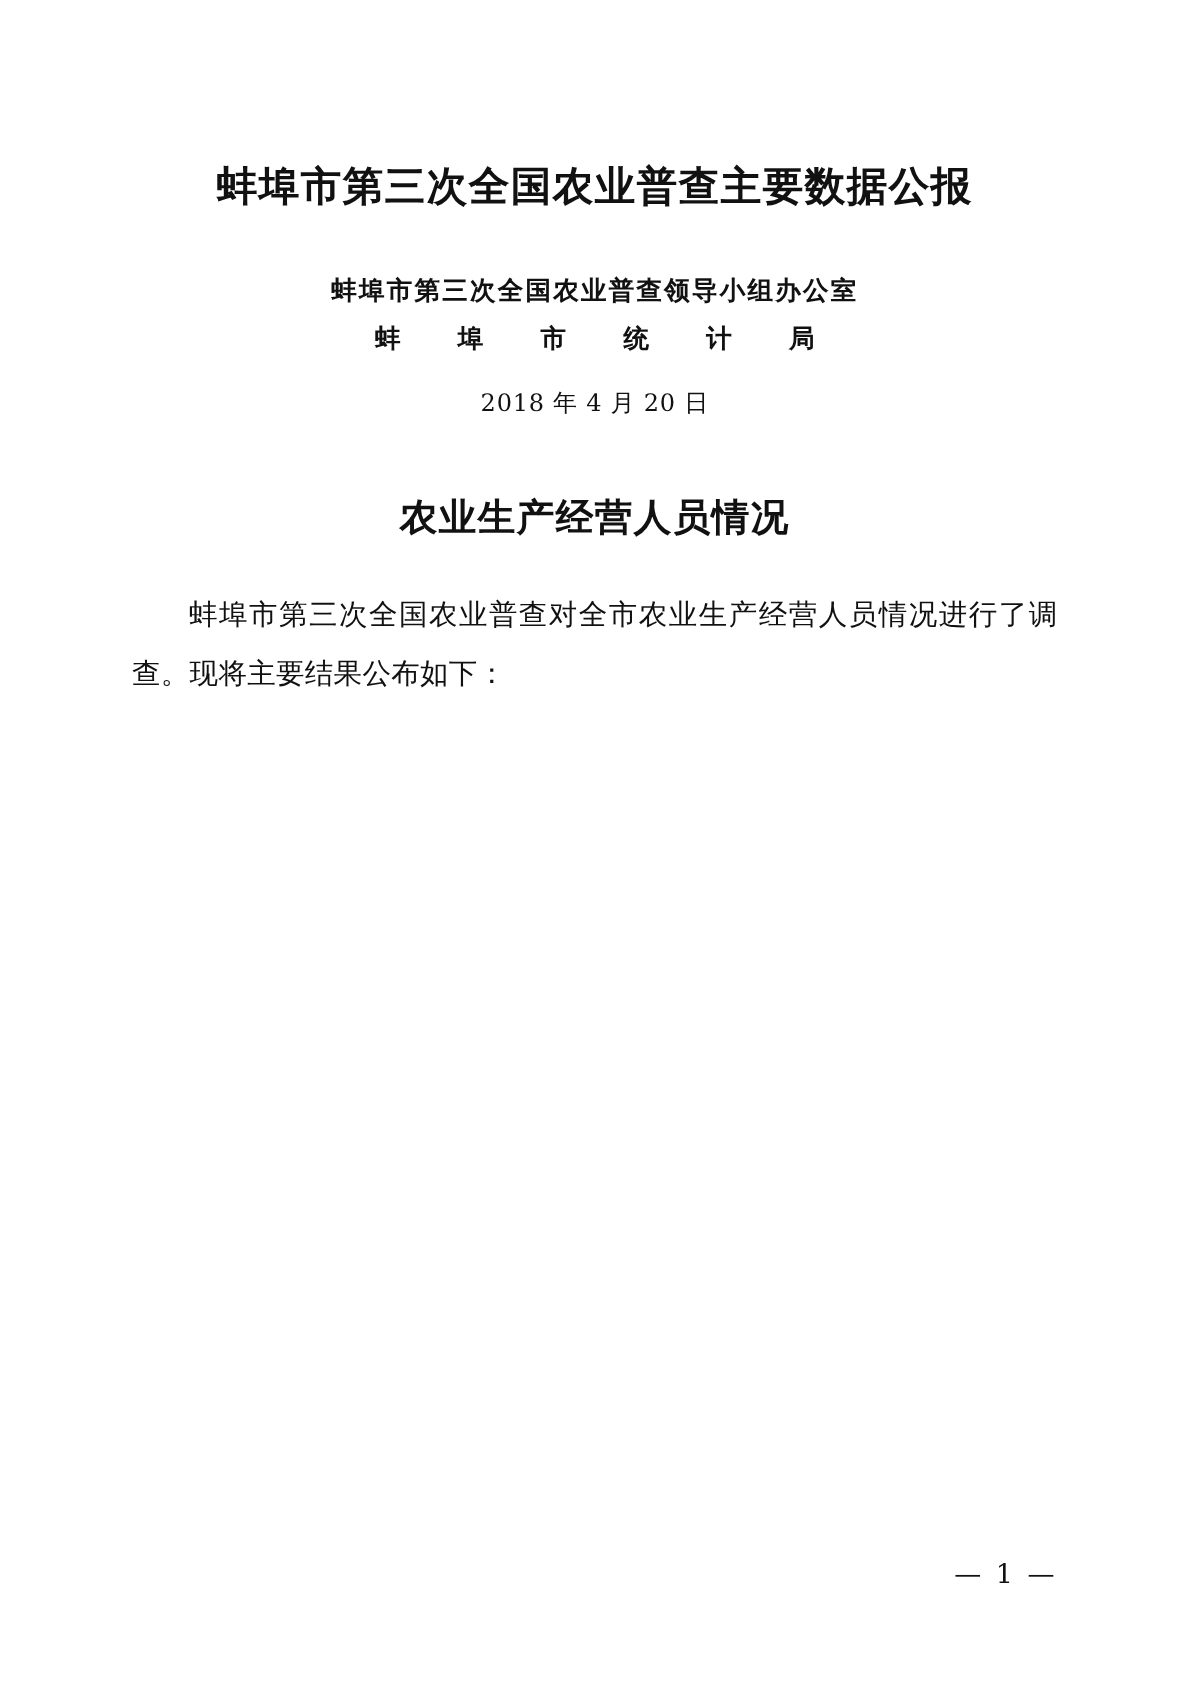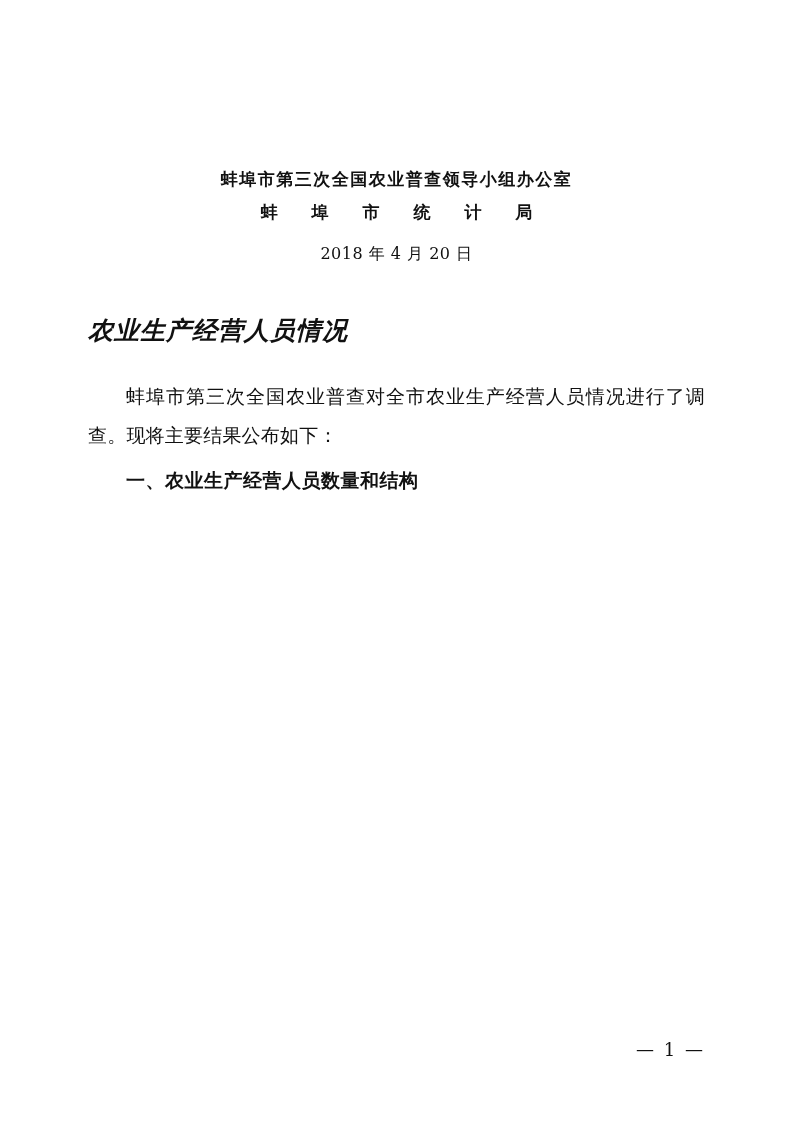--- a/index.html
+++ b/index.html
@@ -35,49 +35,50 @@
   .doc-subtitle {
     text-align: center;
     font-size: 27px;
     font-weight: bold;
     letter-spacing: 1px;
     line-height: 1.5;
     margin: 34px 0 0 0;
   }
 
   .issuer-block {
-    margin-top: 58px;
+    margin-top: 32px;
     text-align: center;
   }
   .issuer-line {
     font-family: "DejaVu Sans", "Liberation Sans", sans-serif;
     font-size: 17px;
     font-weight: bold;
     letter-spacing: 1.5px;
     line-height: 1.95;
     color: #111111;
   }
   .issuer-line.spread {
     letter-spacing: 14px;
     padding-left: 14px;
+    font-family: Liberation Mono, monospace;
   }
   .issue-date {
     margin-top: 10px;
     font-size: 16px;
     letter-spacing: 0.5px;
     line-height: 1.9;
     font-family: "DejaVu Serif", "Liberation Serif", serif;
   }
 
   .section-title {
+    text-align: center;
     font-size: 25px;
     font-weight: bold;
     letter-spacing: 1px;
     margin: 44px 0 0 0;
-    font-style: italic;
   }
 
   .body-text {
     font-size: 19px;
     line-height: 2.05;
     text-align: justify;
     text-justify: inter-ideograph;
     margin: 30px 0 0 0;
     letter-spacing: 0.2px;
   }
@@ -102,30 +103,30 @@
     font-size: 18px;
     letter-spacing: 2px;
     font-family: "DejaVu Serif", "Liberation Serif", serif;
   }
 </style>
 </head>
 <body>
 
 <div class="page">
 
+  <h1 class="doc-title">蚌埠市第三次全国农业普查主要数据公报</h1>
 
 
   <div class="issuer-block">
     <div class="issuer-line">蚌埠市第三次全国农业普查领导小组办公室</div>
     <div class="issuer-line spread">蚌 埠 市 统 计 局</div>
     <div class="issue-date">2018 年 4 月 20 日</div>
   </div>
 
   <h3 class="section-title">农业生产经营人员情况</h3>
 
   <p class="body-text indent">蚌埠市第三次全国农业普查对全市农业生产经营人员情况进行了调查。现将主要结果公布如下：</p>
 
-  <p class="sub-heading">一、农业生产经营人员数量和结构</p>
 
 
   <div class="page-number">— 1 —</div>
 
 </div>
 
 </body></html>

